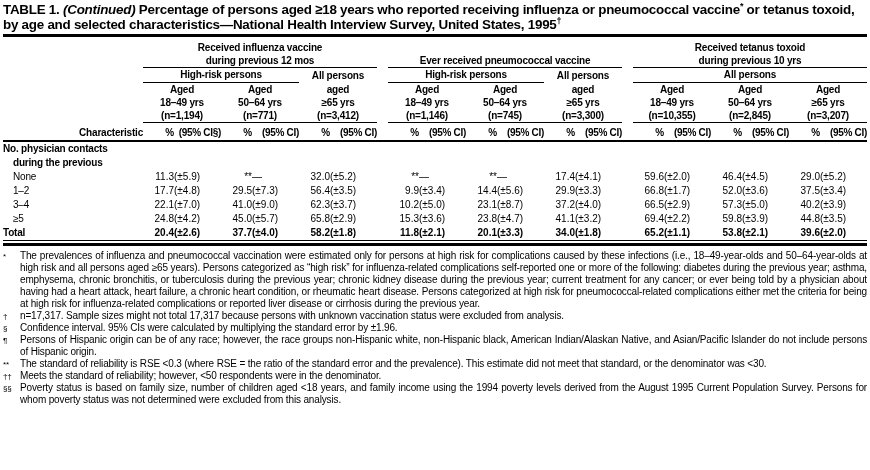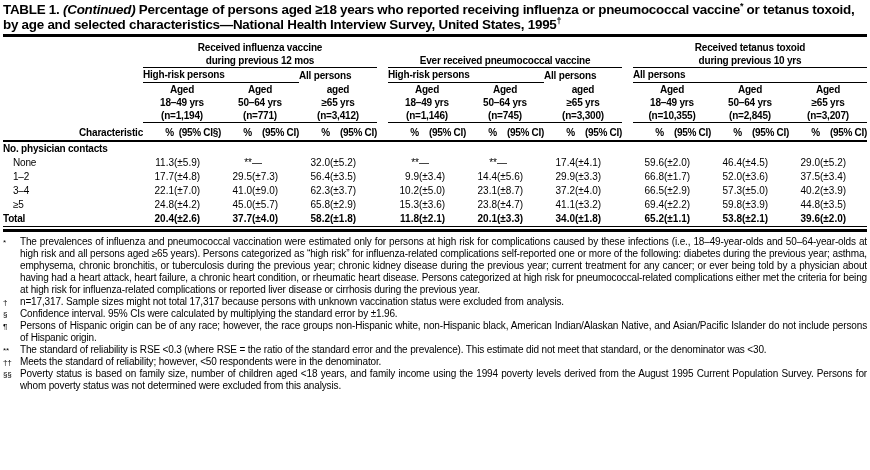--- a/index.html
+++ b/index.html
@@ -20,21 +20,21 @@
                   vertical-align:bottom; white-space:nowrap; overflow:visible; }
   col.c-char { width:140px; }
   col.c-pct  { width:31px; }
   col.c-ci   { width:47px; }
   col.c-gap  { width:11px; }
 
   .gt,.sg,.ag,.charlab,.ph,.ch { font-weight:700; letter-spacing:-0.2px; }
   .gt { text-align:center; }
   .gt div { line-height:13px; }
   .ul { border-bottom:1.7px solid #000; }
-  .sg { line-height:16px; }
+  .sg { text-align:center; line-height:16px; }
   .ag { text-align:center; }
   .ag div { line-height:13px; }
   .r-ci td { border-bottom:2.2px solid #000; height:17px; }
   .charlab { text-align:right; font-size:10.5px; }
   .ph { text-align:right; }
   .ch { text-align:right; padding-left:3px; font-size:9.5px; letter-spacing:-0.3px; }
 
   .seclab { font-weight:700; font-size:10.5px; line-height:14px; text-align:left; letter-spacing:-0.2px; }
   .seclab.ind { padding-left:10px; }
   .rowlab { font-size:10.5px; text-align:left; letter-spacing:-0.2px; }
@@ -182,20 +182,23 @@
         <td class="ph">%</td>
         <td class="ch">(95% CI)</td>
         <td class="ph">%</td>
         <td class="ch">(95% CI)</td>
       </tr>
     </thead>
     <tbody id="tbody">
         <tr>
           <td colspan="21" class="seclab">No. physician contacts</td>
         </tr>
+        <tr>
+          <td colspan="21" class="seclab ind">during the previous</td>
+        </tr>
         <tr class="data-row">
           <td class="rowlab ind">None</td>
           <td class="pct">11.3</td>
           <td class="ci">(±5.9)</td>
           <td class="pct">**</td>
           <td class="ci">—</td>
           <td class="pct">32.0</td>
           <td class="ci">(±5.2)</td>
           <td class="gap"></td>
           <td class="pct">**</td>

